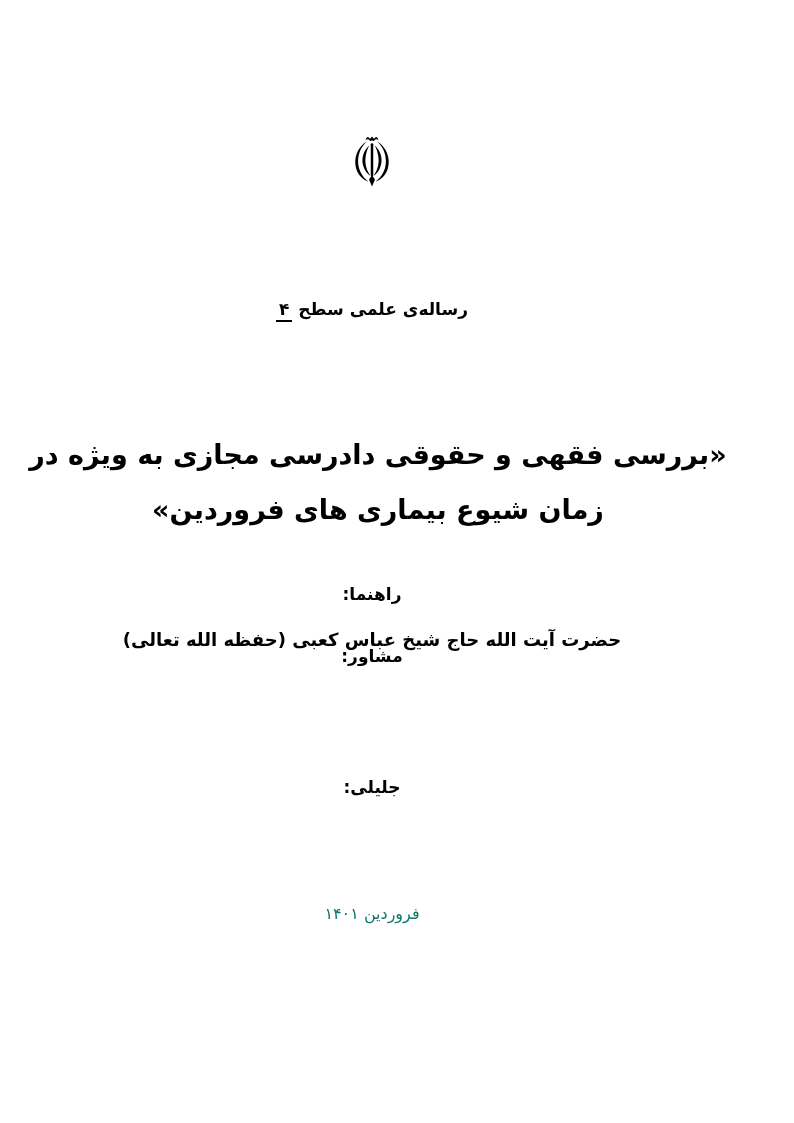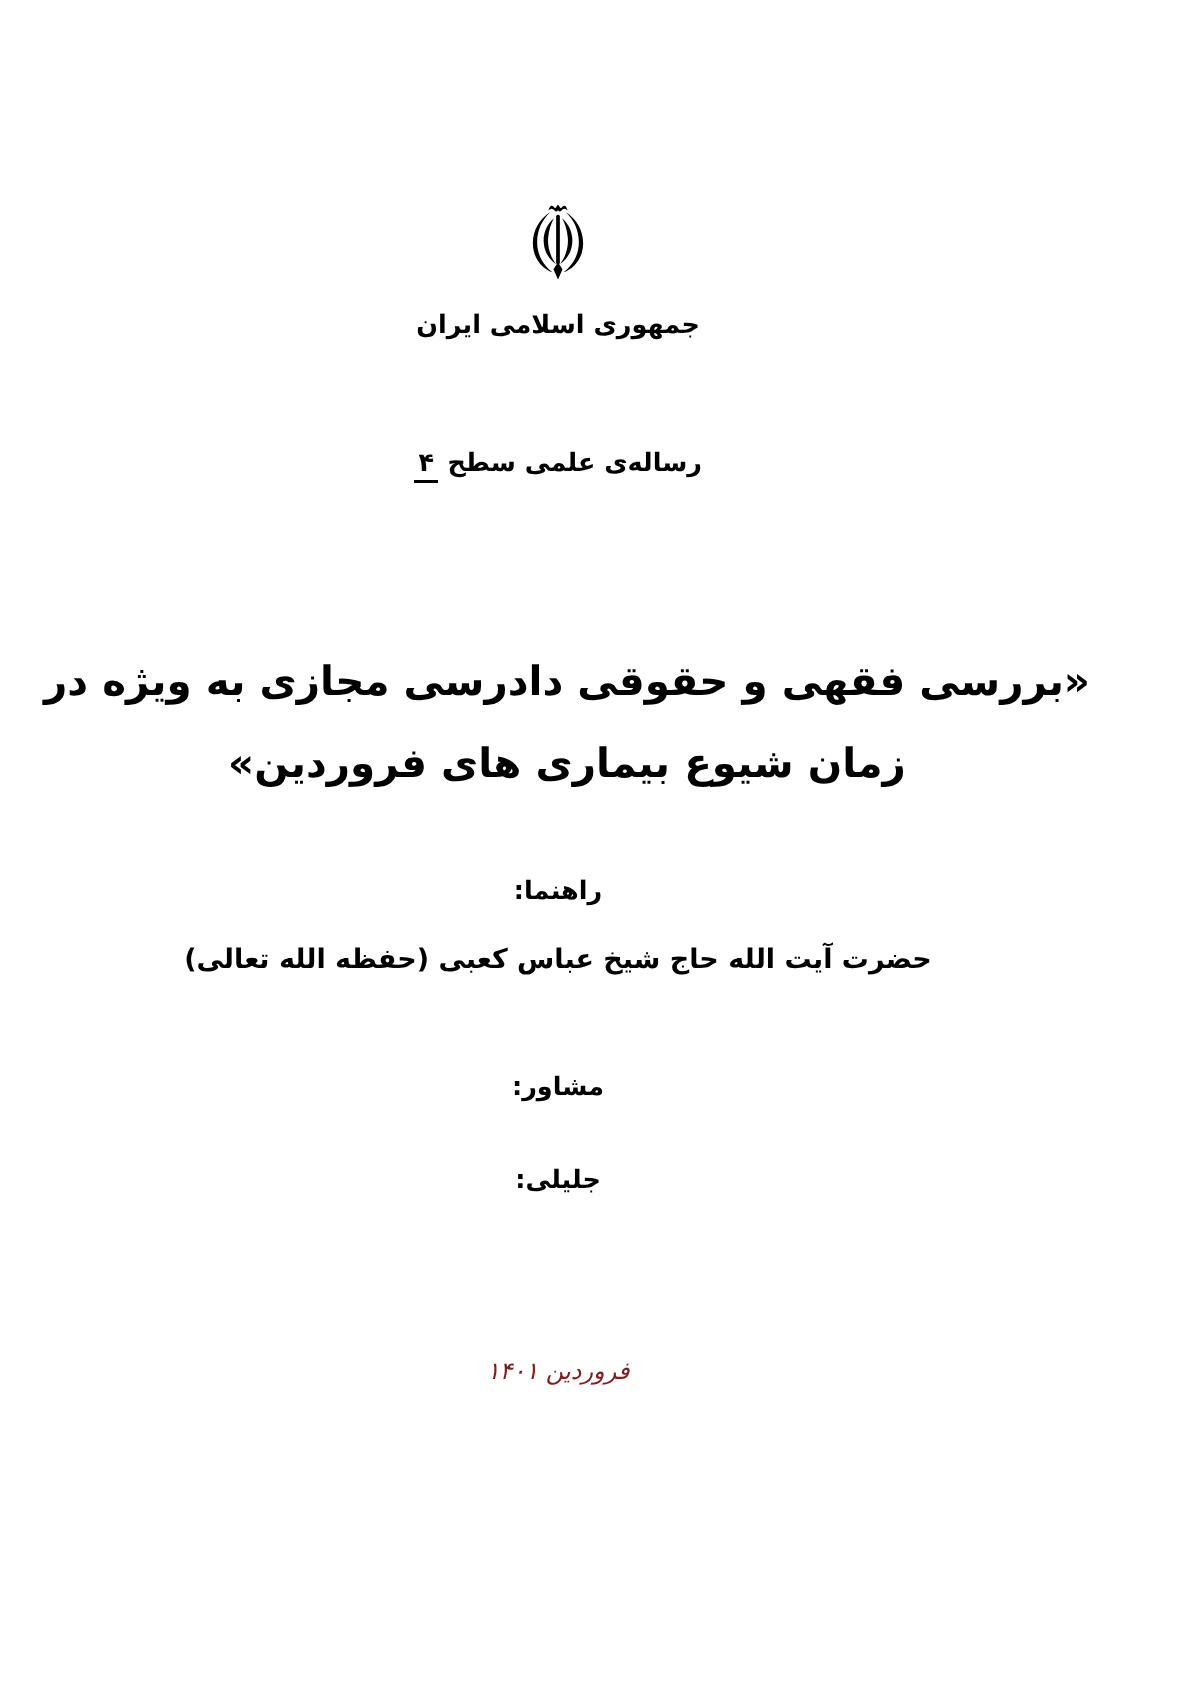--- a/index.html
+++ b/index.html
@@ -38,24 +38,23 @@
     left: 349px;
     width: 46px;
     height: 56px;
   }
   .level-underline {
     border-bottom: 2px solid #000;
     padding: 0 3px 1px 3px;
   }
   .date-line {
     font-weight: normal;
-    font-style: italic;
     font-size: 16px;
     letter-spacing: 1px;
-    color: #7f1d1d;
+    color: #0f766e;
   }
 </style>
 </head>
 <body>
 
 <div class="page">
 
   <div class="emblem">
     <svg viewBox="0 0 100 120" width="46" height="56" aria-hidden="true">
       <g fill="#000000" stroke="none">
@@ -69,35 +68,34 @@
 
         <path d="M56 24 C70 36 75 56 67 74 C63.5 81.5 58 87.5 53 90.5 C61 80 65.5 66 64.2 52 C63.2 41 60 31 56 24 Z"></path>
 
         <path d="M39 15 C19 27 9 52 15.5 74 C19.5 88 30 98.5 42 102.5 C28 92 19.5 76 19.8 58 C20 41 27 26 39 15 Z"></path>
 
         <path d="M61 15 C81 27 91 52 84.5 74 C80.5 88 70 98.5 58 102.5 C72 92 80.5 76 80.2 58 C80 41 73 26 61 15 Z"></path>
       </g>
     </svg>
   </div>
 
-  <div class="line sm" style="top:207px">جمهوری اسلامی ایران</div>
 
 
   <div class="line sm" style="top:299px"><span>رساله‌ی علمی سطح </span><span class="level-underline">۴</span></div>
 
 
   <div class="line ttl" style="top:438px">«بررسی فقهی و حقوقی دادرسی مجازی به ویژه در</div>
 
   <div class="line ttl" style="top:493px">زمان شیوع بیماری های فروردین»</div>
 
   <div class="line sm" style="top:584px">راهنما:</div>
 
   <div class="line md" style="top:629px">حضرت آیت الله حاج شیخ عباس کعبی (حفظه الله تعالی)</div>
 
-  <div class="line sm" style="top:715px">مشاور:</div>
+  <div class="line sm" style="top:646px">مشاور:</div>
 
 
   <div class="line sm" style="top:777px">جلیلی:</div>
 
 
   <div class="line date-line" style="top:904px">فروردین ۱۴۰۱</div>
 
 </div>
 
 </body></html>

